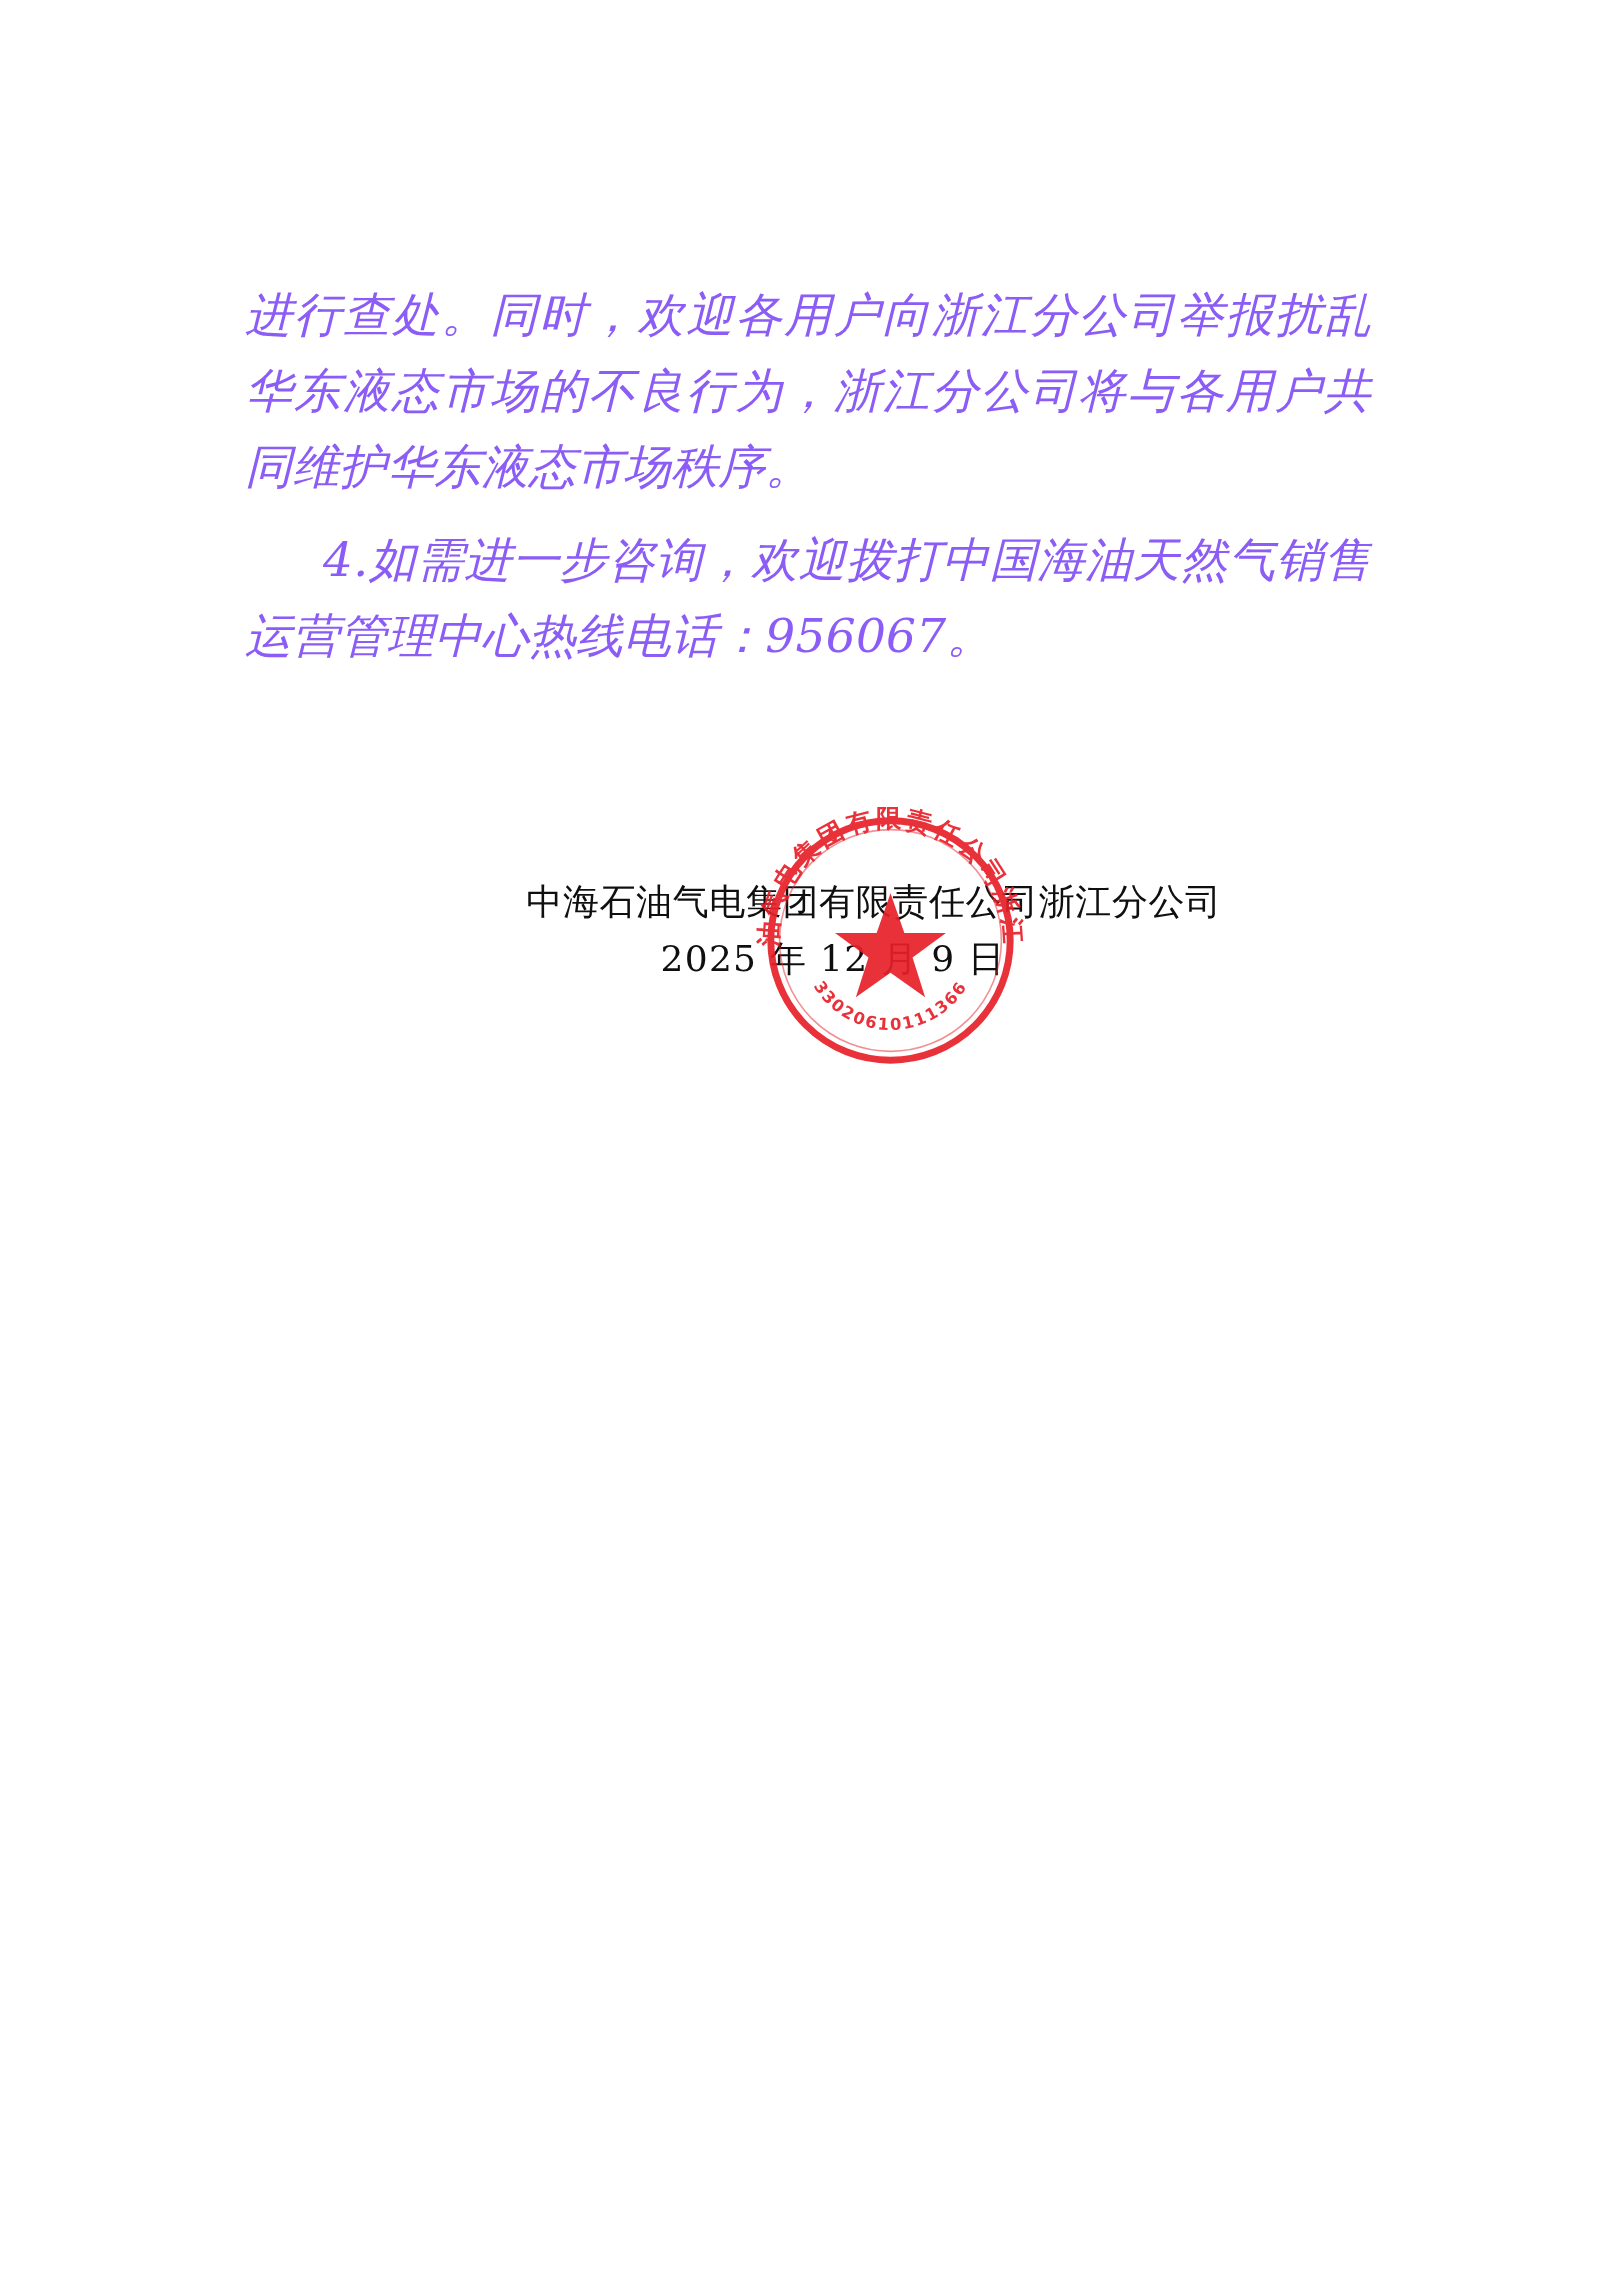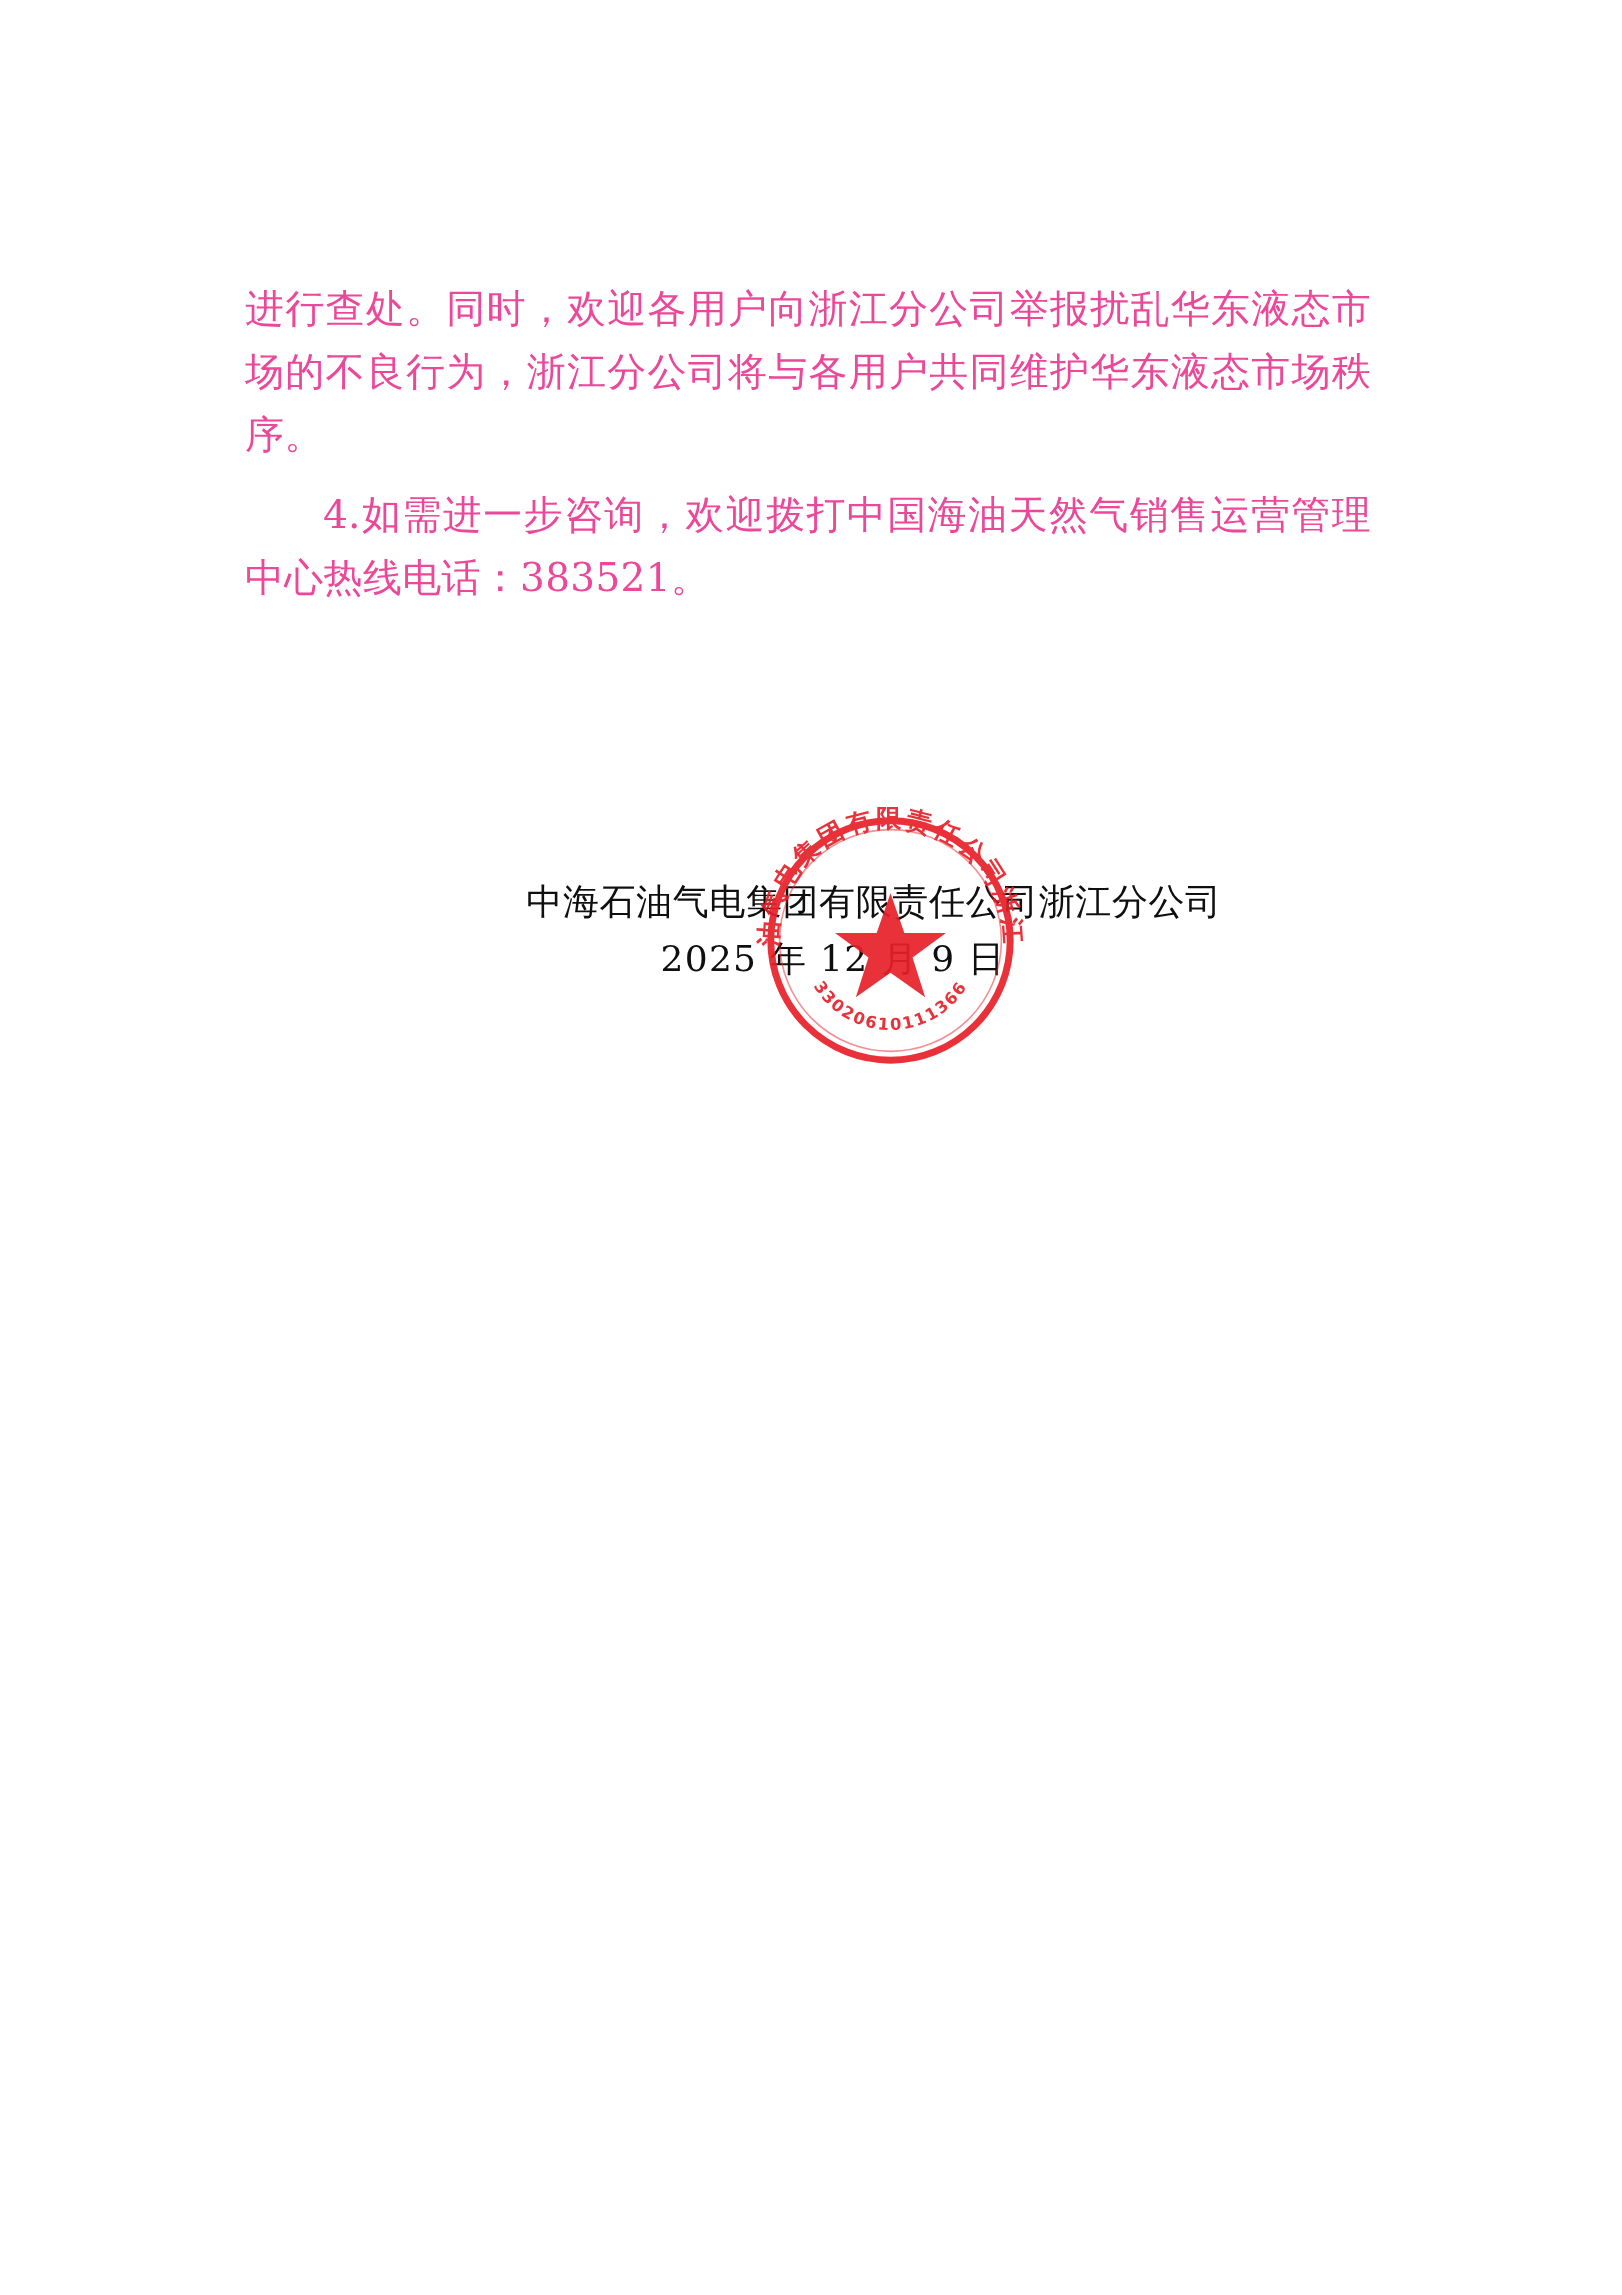--- a/index.html
+++ b/index.html
@@ -18,27 +18,28 @@
     background: #ffffff;
     overflow: hidden;
   }
   .doc-body {
     position: absolute;
     left: 245px;
     top: 277px;
     width: 1126px;
   }
   .para {
-    font-size: 39px;
+    font-size: 47px;
     line-height: 1.62;
     letter-spacing: 0.3px;
     text-align: justify;
     text-justify: inter-ideograph;
-    color: #ec4899;
+    color: #8b5cf6;
     margin: 0 0 0 0;
+    font-style: italic;
   }
   .para + .para {
     margin-top: 16.4px;
   }
   .indent {
     text-indent: 78px;
   }
   .sign-block {
     position: absolute;
     left: 245px;
@@ -81,21 +82,21 @@
     fill: #e8202a;
   }
 </style>
 </head>
 <body>
 
 <div class="page">
 
   <div class="doc-body">
     <p class="para">进行查处。同时，欢迎各用户向浙江分公司举报扰乱华东液态市场的不良行为，浙江分公司将与各用户共同维护华东液态市场秩序。</p>
-    <p class="para indent">4.如需进一步咨询，欢迎拨打中国海油天然气销售运营管理中心热线电话：383521。</p>
+    <p class="para indent">4.如需进一步咨询，欢迎拨打中国海油天然气销售运营管理中心热线电话：956067。</p>
   </div>
 
   <div class="sign-block">
     <div class="sign-line">中海石油气电集团有限责任公司浙江分公司</div>
     <div class="sign-date">2025 年 12 月 9 日</div>
   </div>
 
   <div class="seal">
     <svg viewBox="0 0 500 500" xmlns="http://www.w3.org/2000/svg">
       <defs>

